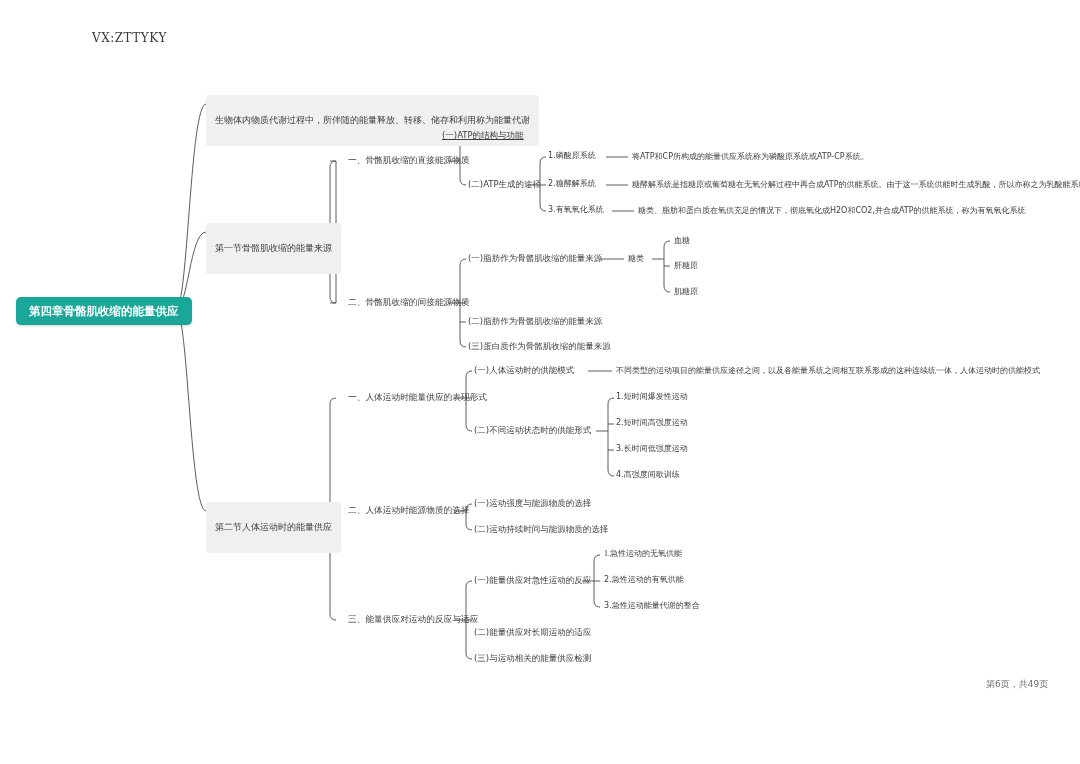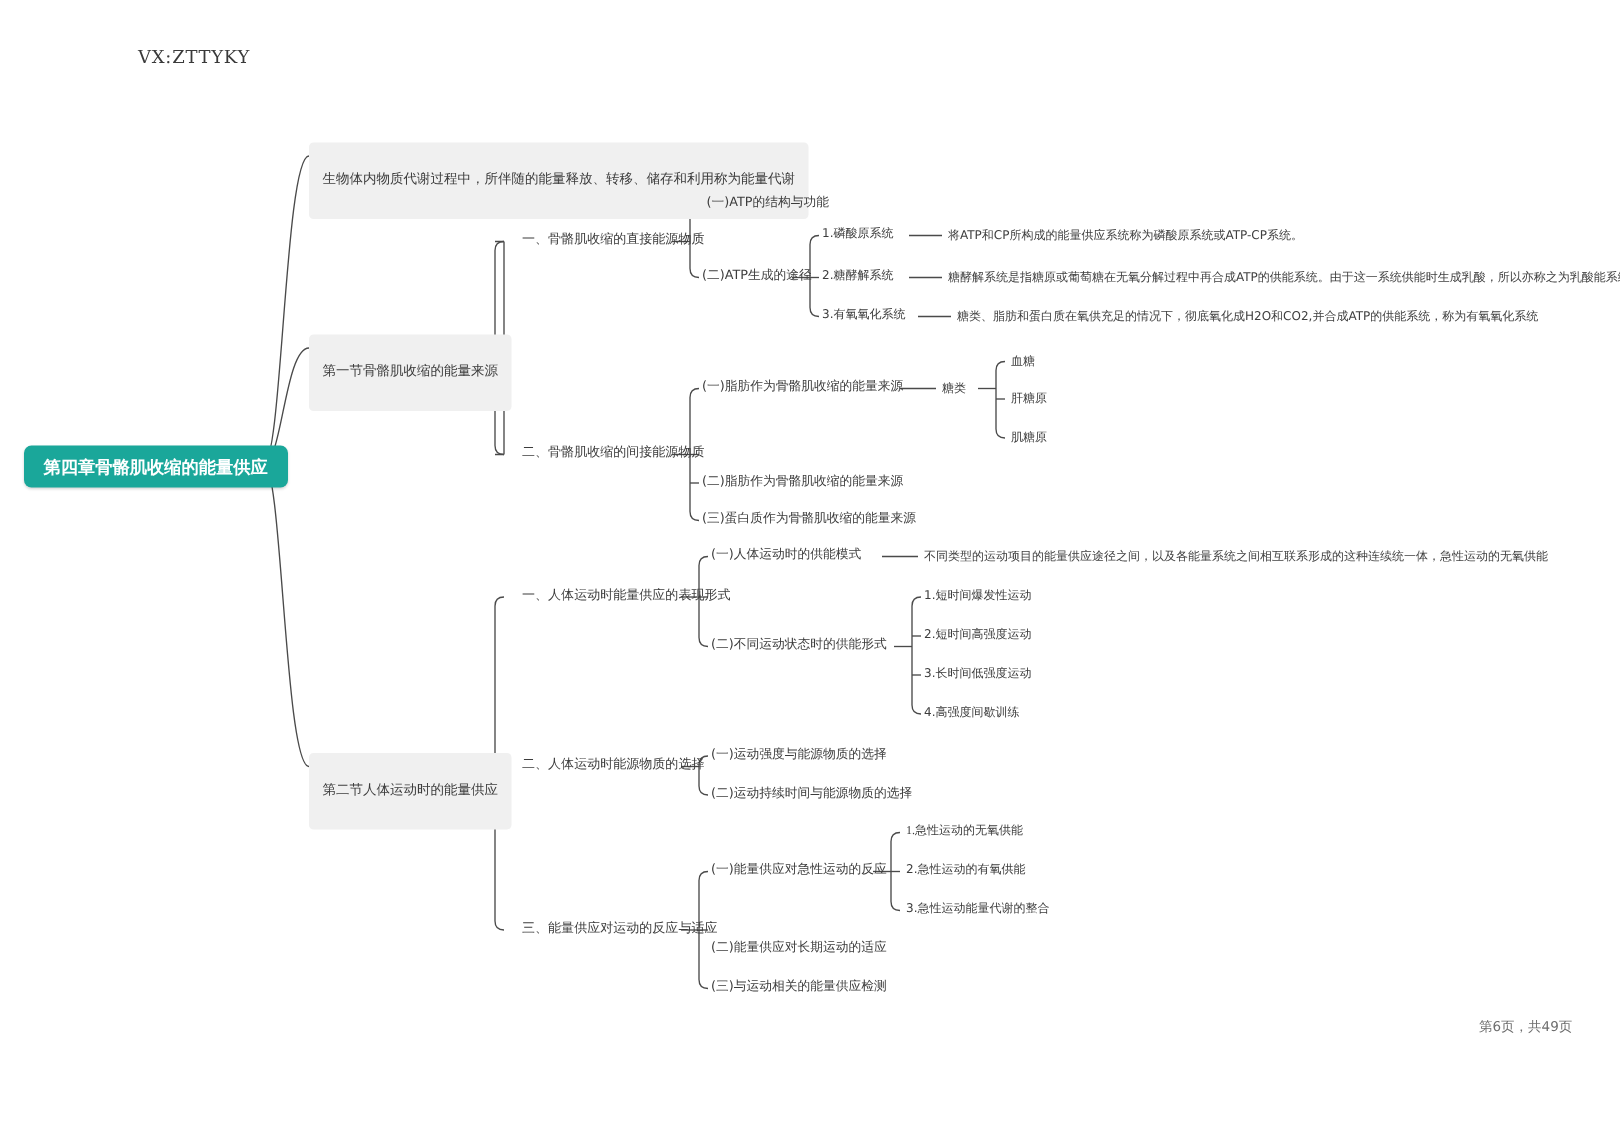--- a/index.html
+++ b/index.html
@@ -127,21 +127,21 @@
   <div class="watermark">VX:ZTTYKY</div>
   <div class="footer">第6页，共49页</div>
 
   <div class="node root">第四章骨骼肌收缩的能量供应</div>
 
   <div class="node pill" style="left:206px;top:95px;">生物体内物质代谢过程中，所伴随的能量释放、转移、储存和利用称为能量代谢</div>
 
   <div class="node pill" style="left:206px;top:223px;">第一节骨骼肌收缩的能量来源</div>
 
   <div class="node t lvl2" style="left:348px;top:155px;">一、骨骼肌收缩的直接能源物质</div>
-  <div class="node t" style="left:471px;top:130px;">(一)ATP的结构与功能</div>
+  <div class="node t" style="left:442px;top:130px;text-decoration:underline;">(一)ATP的结构与功能</div>
   <div class="node t" style="left:468px;top:179px;">(二)ATP生成的途径</div>
 
   <div class="node t small" style="left:548px;top:151px;">1.磷酸原系统</div>
   <div class="node t desc" style="left:632px;top:152px;">将ATP和CP所构成的能量供应系统称为磷酸原系统或ATP-CP系统。</div>
 
   <div class="node t small" style="left:548px;top:179px;">2.糖酵解系统</div>
   <div class="node t desc" style="left:632px;top:180px;">糖酵解系统是指糖原或葡萄糖在无氧分解过程中再合成ATP的供能系统。由于这一系统供能时生成乳酸，所以亦称之为乳酸能系统</div>
 
   <div class="node t small" style="left:548px;top:205px;">3.有氧氧化系统</div>
   <div class="node t desc" style="left:638px;top:206px;">糖类、脂肪和蛋白质在氧供充足的情况下，彻底氧化成H2O和CO2,并合成ATP的供能系统，称为有氧氧化系统</div>
@@ -153,21 +153,21 @@
   <div class="node t small" style="left:674px;top:261px;">肝糖原</div>
   <div class="node t small" style="left:674px;top:287px;">肌糖原</div>
 
   <div class="node t" style="left:468px;top:316px;">(二)脂肪作为骨骼肌收缩的能量来源</div>
   <div class="node t" style="left:468px;top:341px;">(三)蛋白质作为骨骼肌收缩的能量来源</div>
 
   <div class="node pill" style="left:206px;top:502px;">第二节人体运动时的能量供应</div>
 
   <div class="node t lvl2" style="left:348px;top:392px;">一、人体运动时能量供应的表现形式</div>
   <div class="node t" style="left:474px;top:365px;">(一)人体运动时的供能模式</div>
-  <div class="node t desc" style="left:616px;top:366px;">不同类型的运动项目的能量供应途径之间，以及各能量系统之间相互联系形成的这种连续统一体，急性运动的无氧供能</div>
+  <div class="node t desc" style="left:616px;top:366px;">不同类型的运动项目的能量供应途径之间，以及各能量系统之间相互联系形成的这种连续统一体，人体运动时的供能模式</div>
   <div class="node t" style="left:474px;top:425px;">(二)不同运动状态时的供能形式</div>
 
   <div class="node t small" style="left:616px;top:392px;">1.短时间爆发性运动</div>
   <div class="node t small" style="left:616px;top:418px;">2.短时间高强度运动</div>
   <div class="node t small" style="left:616px;top:444px;">3.长时间低强度运动</div>
   <div class="node t small" style="left:616px;top:470px;">4.高强度间歇训练</div>
 
   <div class="node t lvl2" style="left:348px;top:505px;">二、人体运动时能源物质的选择</div>
   <div class="node t" style="left:474px;top:498px;">(一)运动强度与能源物质的选择</div>
   <div class="node t" style="left:474px;top:524px;">(二)运动持续时间与能源物质的选择</div>

